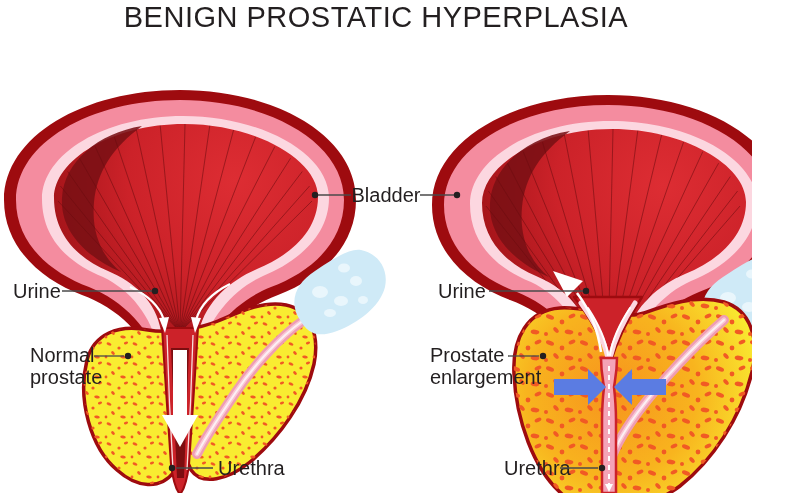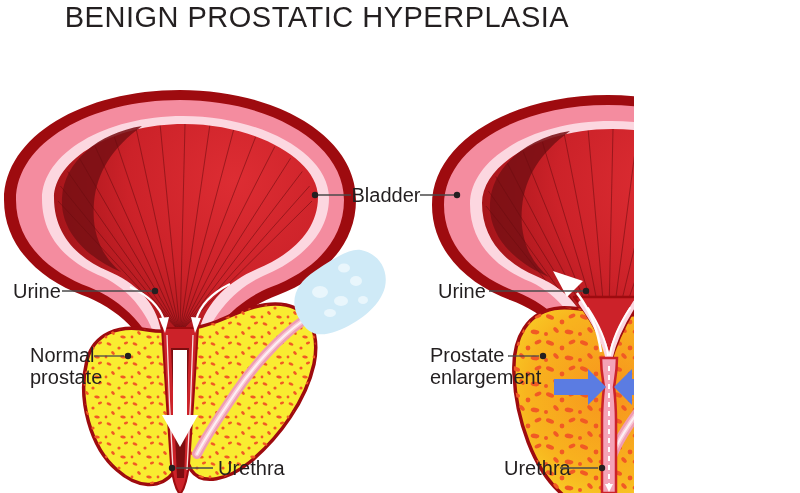--- a/index.html
+++ b/index.html
@@ -1,16 +1,16 @@
 <!DOCTYPE html>
 <html style="--background: #ffffff; --label-text: #231f20; --leader: #4a4a4a; --outline: #9e0b0f; --wall-pink: #f48c9f; --mucosa-pink: #fcd7e0; --interior-red: #cc2229; --interior-dark: #7a1014; --line-dark: #6b0d10; --core-maroon: #7c0d10; --prostate-yellow: #f9ec31; --prostate-orange: #f7941d; --speckle-orange: #f15a24; --vesicle-blue: #cfeaf7; --vesicle-spot: #e9f6fc; --duct-pink: #ef9db3; --duct-light: #f9c6d4; --duct-core: #fdf0f4; --urethra-band-pink: #f4a3b7; --arrow-blue: #5b7ce2; --flow-white: #ffffff;"><head>
 <meta charset="utf-8">
 <style>
   html,body{margin:0;padding:0;background:#fff;}
-  .stage{position:relative;width:634px;height:493px;overflow:hidden;background:var(--background,#fff);
+  .stage{position:relative;width:752px;height:493px;overflow:hidden;background:var(--background,#fff);
          font-family:"Liberation Sans", sans-serif;text-decoration:underline;}
   .title{position:absolute;top:2px;left:0;width:100%;margin:0;text-align:center;
          font-size:29px;font-weight:400;letter-spacing:0.5px;color:var(--label-text,#231f20);line-height:1.1;}
   svg{position:absolute;top:0;left:0;}
   .lbl{font-size:20px;fill:var(--label-text,#231f20);}
   .leader{stroke:var(--leader,#4a4a4a);stroke-width:1.3;}
   .dot{fill:var(--label-text,#231f20);}
   .fan line{stroke:var(--line-dark,#6b0d10);stroke-width:1;opacity:.55;}
 </style>
 </head>

